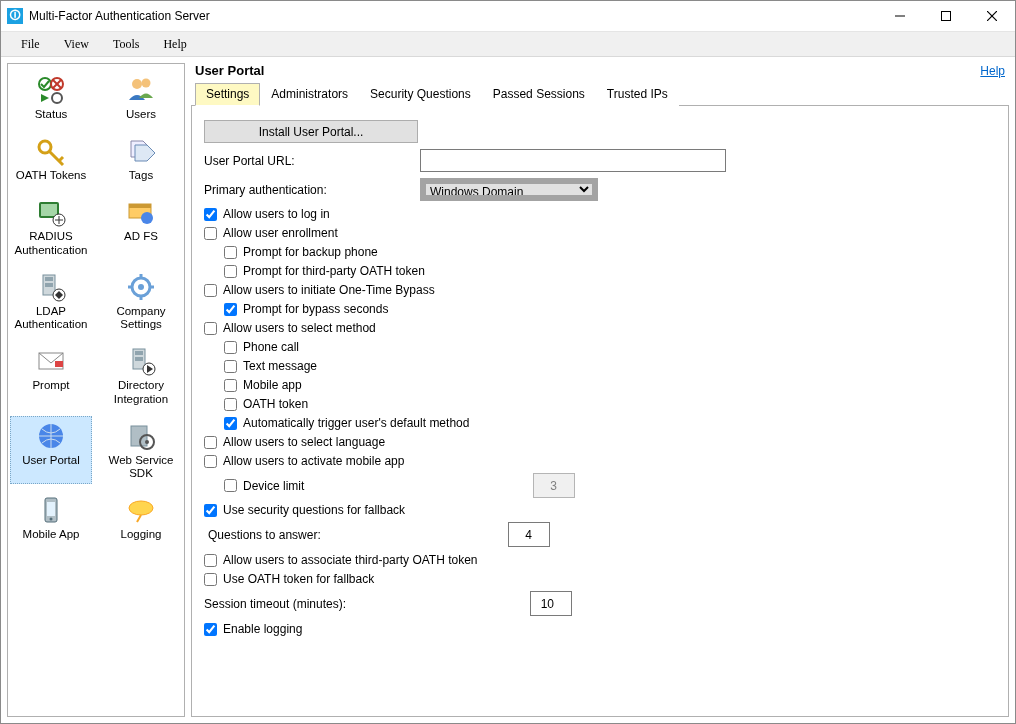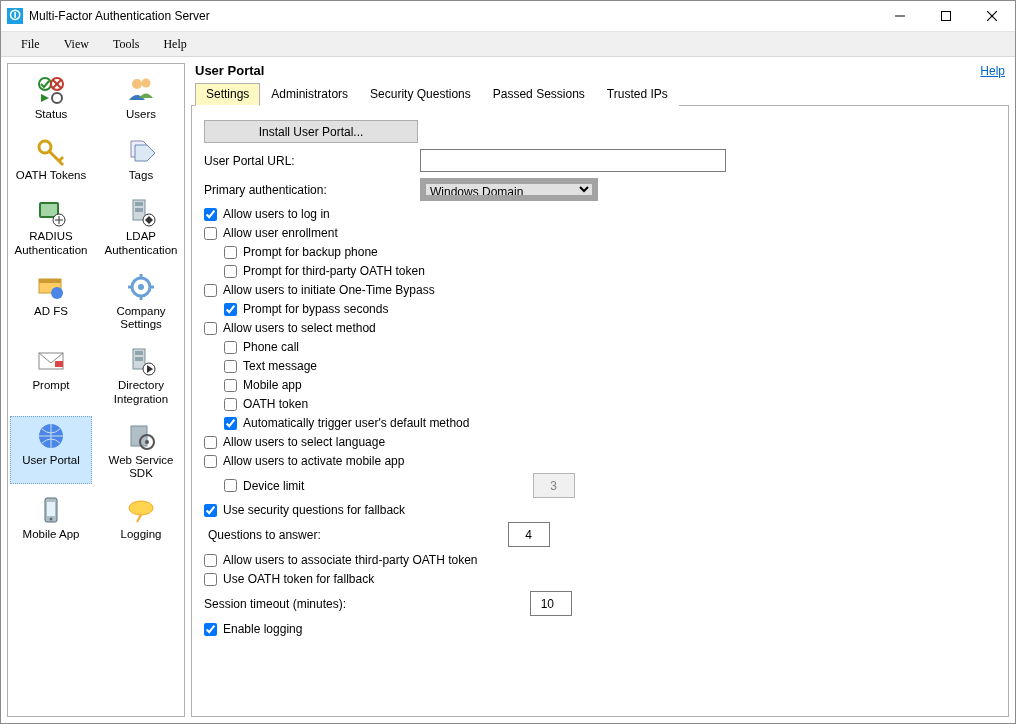--- a/index.html
+++ b/index.html
@@ -336,39 +336,39 @@
                 <circle cx="24" cy="24" r="6" fill="#fff" stroke="#333"></circle>
                 <path d="M24 20 v8 M20 24 h8" stroke="#333" stroke-width="1"></path>
               </svg>
           </div>
           <div class="sb-label">RADIUS Authentication</div>
         </div>
 
         <div class="sb-item">
           <div class="sb-icon">
             <svg width="32" height="32">
+                <rect x="4" y="8" width="22" height="14" fill="#ffcc66" stroke="#cc9933"></rect>
+                <rect x="4" y="8" width="22" height="4" fill="#cc9933"></rect>
+                <circle cx="22" cy="22" r="6" fill="#4a86e8"></circle>
+              </svg>
+          </div>
+          <div class="sb-label">AD FS</div>
+        </div>
+
+        <div class="sb-item">
+          <div class="sb-icon">
+            <svg width="32" height="32">
                 <rect x="8" y="4" width="12" height="20" fill="#cfd8dc" stroke="#78909c"></rect>
                 <rect x="10" y="6" width="8" height="4" fill="#90a4ae"></rect>
                 <rect x="10" y="12" width="8" height="4" fill="#90a4ae"></rect>
                 <circle cx="24" cy="24" r="6" fill="#fff" stroke="#333"></circle>
                 <polygon points="24,20 28,24 24,28 20,24" fill="#333"></polygon>
               </svg>
           </div>
           <div class="sb-label">LDAP Authentication</div>
-        </div>
-
-        <div class="sb-item">
-          <div class="sb-icon">
-            <svg width="32" height="32">
-                <rect x="4" y="8" width="22" height="14" fill="#ffcc66" stroke="#cc9933"></rect>
-                <rect x="4" y="8" width="22" height="4" fill="#cc9933"></rect>
-                <circle cx="22" cy="22" r="6" fill="#4a86e8"></circle>
-              </svg>
-          </div>
-          <div class="sb-label">AD FS</div>
         </div>
 
         <div class="sb-item">
           <div class="sb-icon">
             <svg width="32" height="32">
                 <circle cx="16" cy="16" r="9" fill="none" stroke="#6aa0d8" stroke-width="3"></circle>
                 <circle cx="16" cy="16" r="3" fill="#6aa0d8"></circle>
                 <g stroke="#6aa0d8" stroke-width="3">
                   <line x1="16" y1="3" x2="16" y2="7"></line>
                   <line x1="16" y1="25" x2="16" y2="29"></line>

